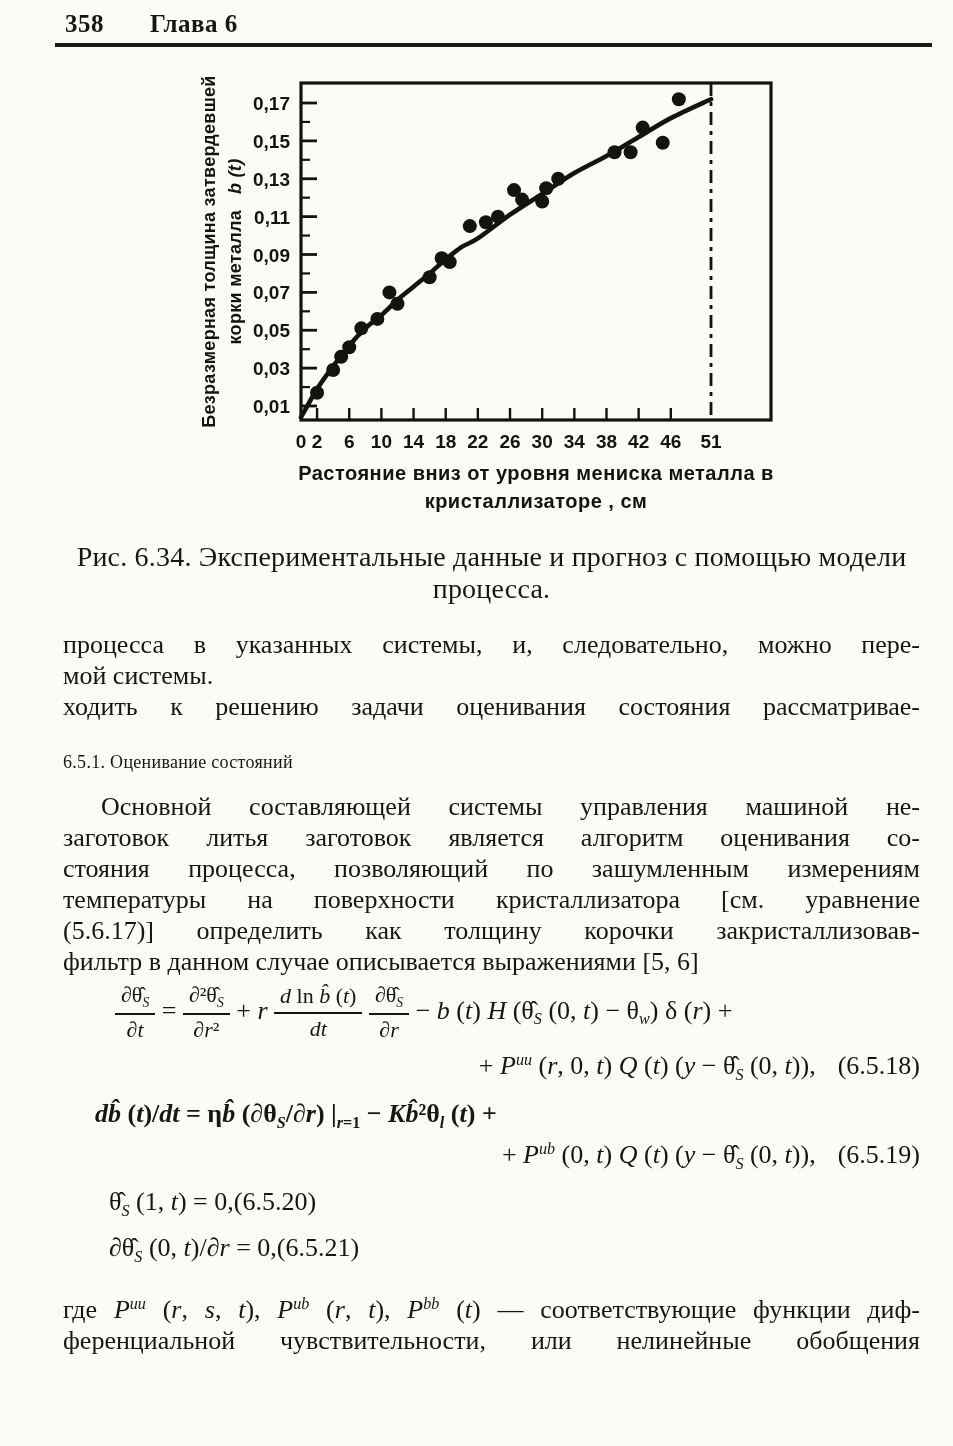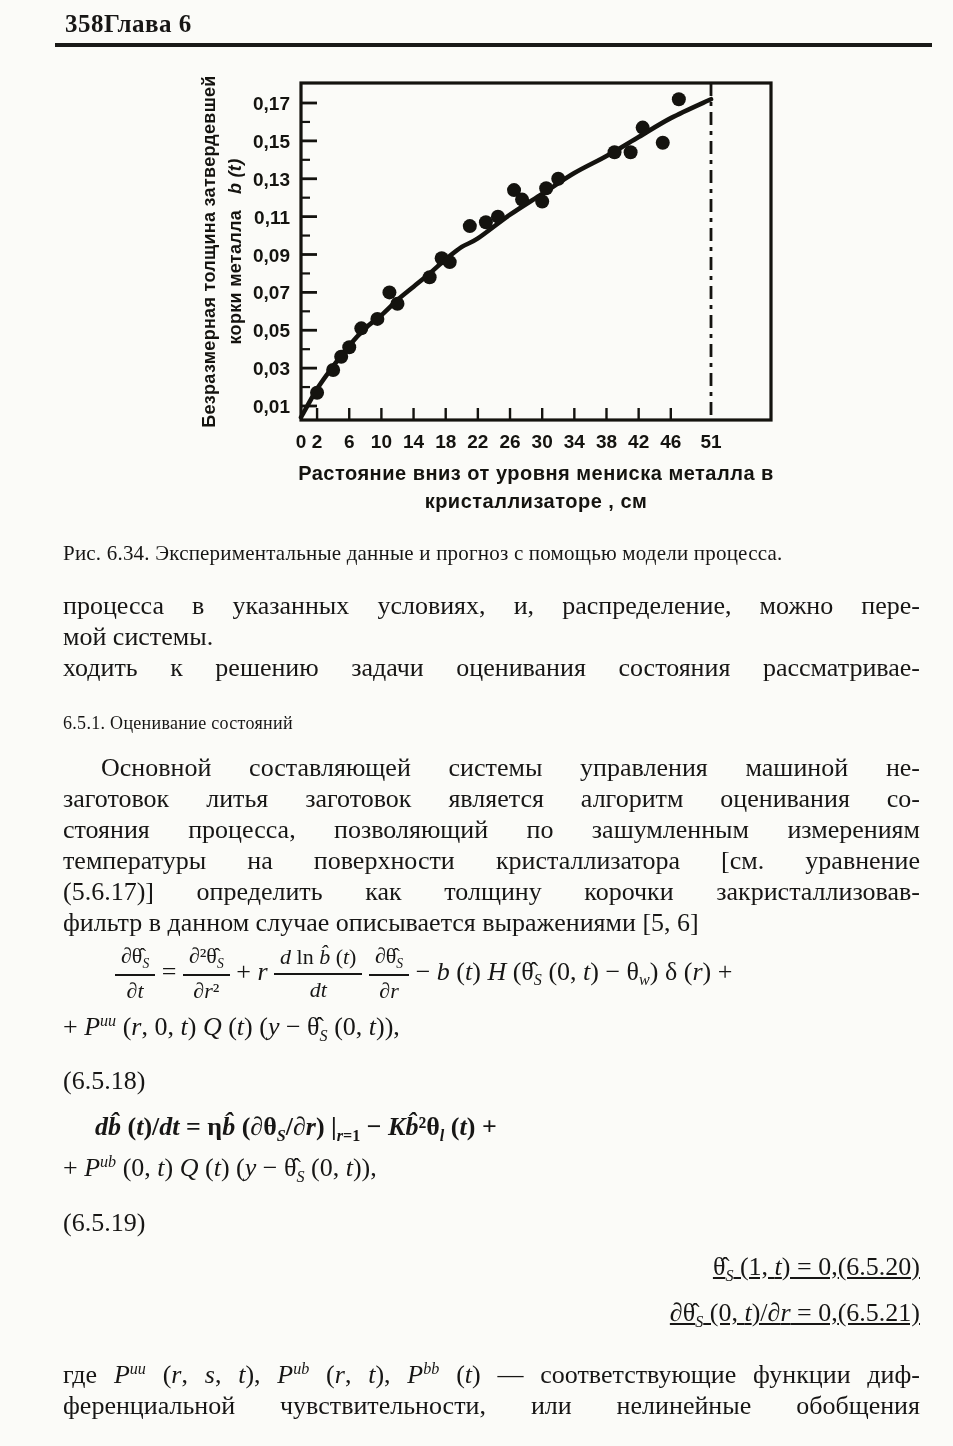--- a/index.html
+++ b/index.html
@@ -3,44 +3,44 @@
 <meta charset="utf-8">
 <style>
   html,body{margin:0;padding:0;}
   body{
     width:953px;height:1446px;overflow:hidden;
     background:#fbfbf8;color:#171615;
     font-family:"Liberation Serif","DejaVu Serif",serif;
     -webkit-font-smoothing:antialiased;
   }
   .page{padding:10px 33px 0 63px;}
-  .hdr{display:flex;font-size:25px;font-weight:bold;padding-left:2px;letter-spacing:.5px;}
+  .hdr{display:flex;gap:46px;font-size:25px;font-weight:bold;padding-left:2px;letter-spacing:.5px;}
   .rule{height:4px;background:#1a1a18;margin:5px -12px 0 -8px;}
   .figure{margin:30px 0 0 128px;}
   .figure svg text{font-family:"Liberation Sans","DejaVu Sans",sans-serif;fill:#14130f;}
   .figure svg .tick{font-size:19px;font-weight:700;}
   .figure svg .axis{font-size:20px;font-weight:600;letter-spacing:.5px;}
   .figure svg .axisy{font-size:18px;font-weight:600;letter-spacing:.3px;}
-  .caption{margin-top:12px;font-size:21px;letter-spacing:.2px;}
+  .caption{margin-top:12px;text-align:center;font-size:28px;letter-spacing:.2px;}
   .para{font-size:26px;line-height:31px;}
   .p-intro{margin-top:24px;}
   .pline{text-align:justify;text-align-last:justify;}
   .pline-last{text-align-last:left;}
   .pline-indent{text-indent:38px;}
   .heading{margin-top:30px;font-size:18px;letter-spacing:.3px;}
   .p-body{margin-top:18px;}
   .equations{margin-top:0;font-size:26px;}
   .eq i{font-family:"Liberation Serif","DejaVu Serif",serif;}
   .frac{display:inline-block;vertical-align:middle;text-align:center;font-size:22px;line-height:1.12;}
   .frac .num{display:block;border-bottom:2px solid #171615;padding:0 6px 3px;}
   .frac .den{display:block;padding-top:3px;}
   .eq-l1{padding-left:52px;margin-top:6px;}
   .eq-l1b{padding-left:32px;margin-top:16px;font-weight:bold;}
-  .eq-l2{display:flex;justify-content:flex-end;gap:22px;margin-top:8px;flex-direction:column;}
-  .eq-single{display:flex;justify-content:flex-end;padding-left:46px;margin-top:14px;text-decoration:underline;}
+  .eq-l2{display:flex;justify-content:flex-end;gap:22px;margin-top:8px;}
+  .eq-single{display:flex;justify-content:flex-start;padding-left:46px;margin-top:14px;}
   .eq-num{white-space:nowrap;}
   .p-footer{margin-top:22px;}
   sub,sup{font-size:0.62em;}
   sub{vertical-align:-0.35em;}
   sup{vertical-align:0.55em;}
 </style>
 </head>
 <body>
 
 <div class="page">
@@ -135,21 +135,21 @@
         <text x="345" y="403" text-anchor="middle" class="axis">Растояние  вниз  от уровня  мениска  металла  в</text>
         <text x="345" y="431" text-anchor="middle" class="axis">кристаллизаторе , см</text>
         <text transform="translate(24,174.5) rotate(-90)" text-anchor="middle" class="axisy">Безразмерная  толщина  затвердевшей</text>
         <text transform="translate(50,174.5) rotate(-90)" text-anchor="middle" class="axisy">корки  металла&nbsp;&nbsp;&nbsp;<tspan font-style="italic">b (t)</tspan></text>
       </svg>
   </div>
 
   <div class="caption">Рис. 6.34. Экспериментальные данные и прогноз с помощью модели процесса.</div>
 
   <div class="para p-intro">
-      <div class="pline">процесса в указанных условиях, и, распределение, можно пере-</div>
+      <div class="pline">процесса в указанных системы, и, следовательно, можно пере-</div>
       <div class="pline pline-last">мой системы.</div>
       <div class="pline">ходить к решению задачи оценивания состояния рассматривае-</div>
     </div>
 
   <div class="heading">6.5.1. Оценивание состояний</div>
 
   <div class="para p-body">
       <div class="pline pline-indent">Основной составляющей системы управления машиной не-</div>
       <div class="pline">заготовок литья заготовок является алгоритм оценивания со-</div>
       <div class="pline">стояния процесса, позволяющий по зашумленным измерениям</div>

